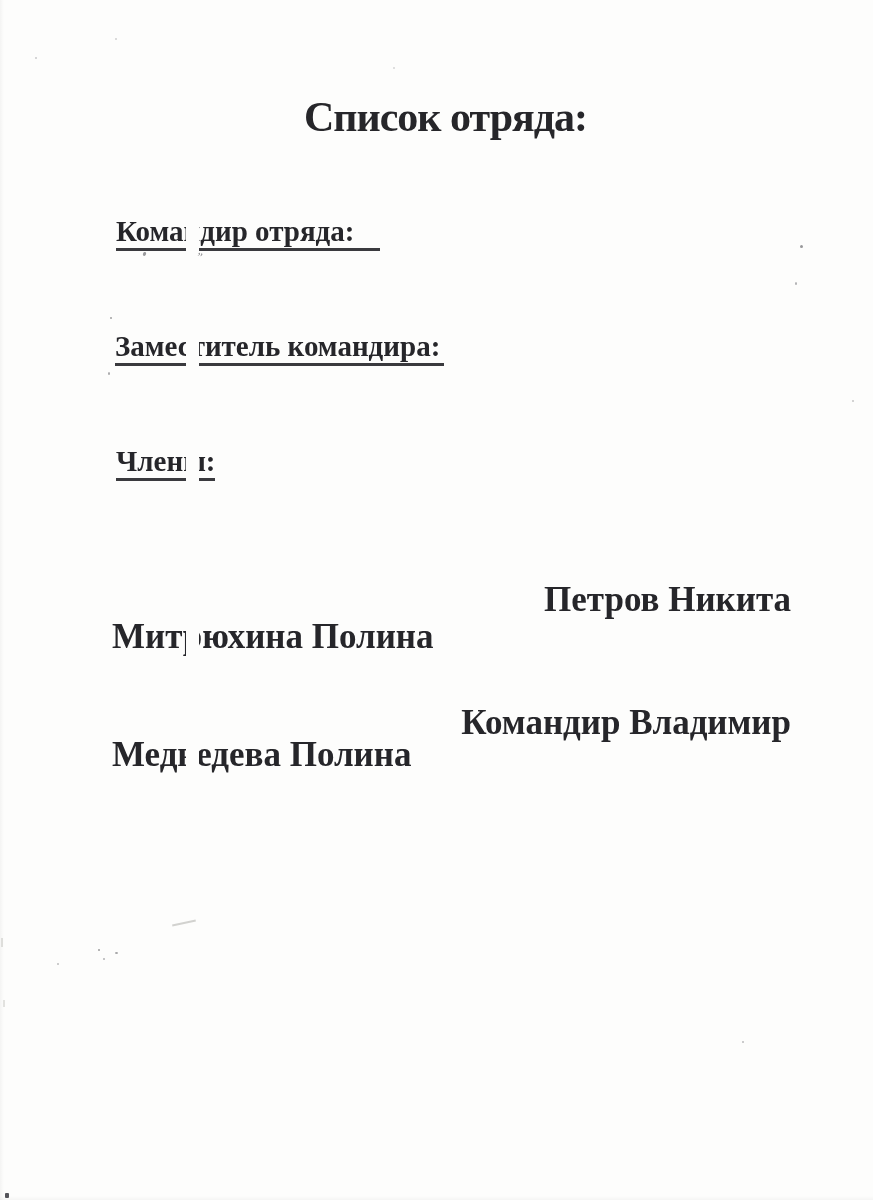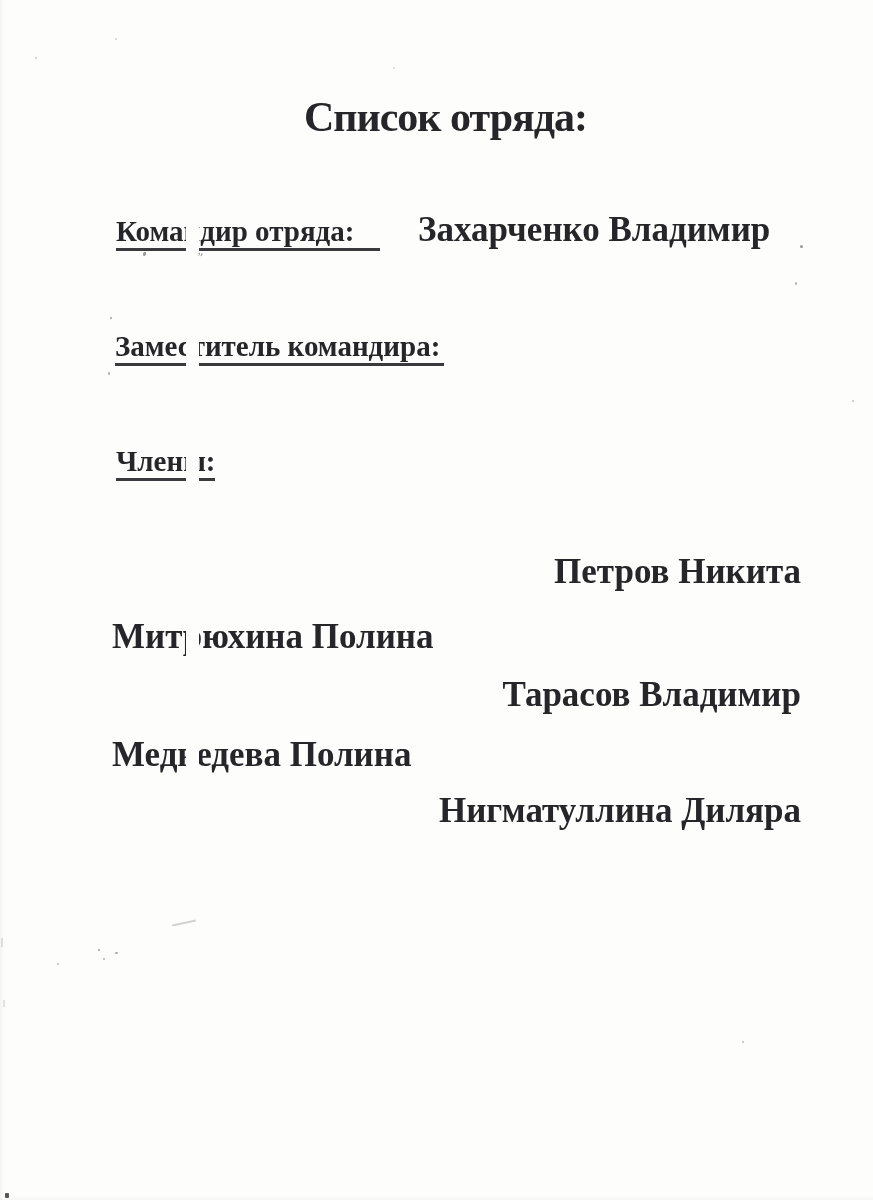--- a/index.html
+++ b/index.html
@@ -25,21 +25,21 @@
   }
   .hdr{
     position:absolute;line-height:1;white-space:nowrap;
     font-size:29px;font-weight:bold;
     border-bottom:3px solid #3a3a3e;padding-bottom:2px;
   }
   .name{
     position:absolute;line-height:1;white-space:nowrap;
     font-size:35px;font-weight:bold;
   }
-  .right{right:72px;}
+  .right{right:82px;margin-top:28px;}
 
   
   .scan-stripe{
     position:absolute;left:186px;top:200px;width:13px;height:585px;
     background:#fdfdfc;z-index:5;
   }
 
   .speck{position:absolute;border-radius:50%;z-index:6;}
   .scratch{position:absolute;z-index:6;}
   .mark-quote{
@@ -48,31 +48,29 @@
   }
 </style>
 </head>
 <body>
 
 <div class="page">
 
   <div class="title">Список отряда:</div>
 
   <span class="hdr" style="left:116px;top:217px;padding-right:26px">Командир отряда:</span>
-  <span class="name" style="left:418px;top:212px">Захарченко Владимир</span>
 
   <span class="hdr" style="left:115px;top:332px;padding-right:4px">Заместитель командира:</span>
 
   <span class="hdr" style="left:116px;top:447px">Члены:</span>
 
   <span class="name right" style="top:554px">Петров Никита</span>
   <span class="name" style="left:112px;top:619px">Митрюхина Полина</span>
-  <span class="name right" style="top:677px">Тарасов Владимир</span>
+  <span class="name right" style="top:677px">Командир Владимир</span>
   <span class="name" style="left:112px;top:737px">Медведева Полина</span>
-  <span class="name right" style="top:793px">Нигматуллина Диляра</span>
 
   <div class="scan-stripe"></div>
 
   <span class="mark-quote" style="left:197px;top:251px">”</span>
   <div class="speck" style="left:143px;top:252px;width:3px;height:4px;background:#9a9a9c;transform:rotate(20deg)"></div>
   <div class="speck" style="left:800px;top:245px;width:3px;height:3px;background:#98989a"></div>
   <div class="speck" style="left:110px;top:317px;width:2px;height:2px;background:#a0a0a2"></div>
   <div class="speck" style="left:108px;top:372px;width:2px;height:3px;background:#a8a8aa"></div>
   <div class="speck" style="left:795px;top:282px;width:2px;height:3px;background:#b0b0b2"></div>
   <div class="speck" style="left:852px;top:400px;width:2px;height:2px;background:#c4c4c6"></div>

